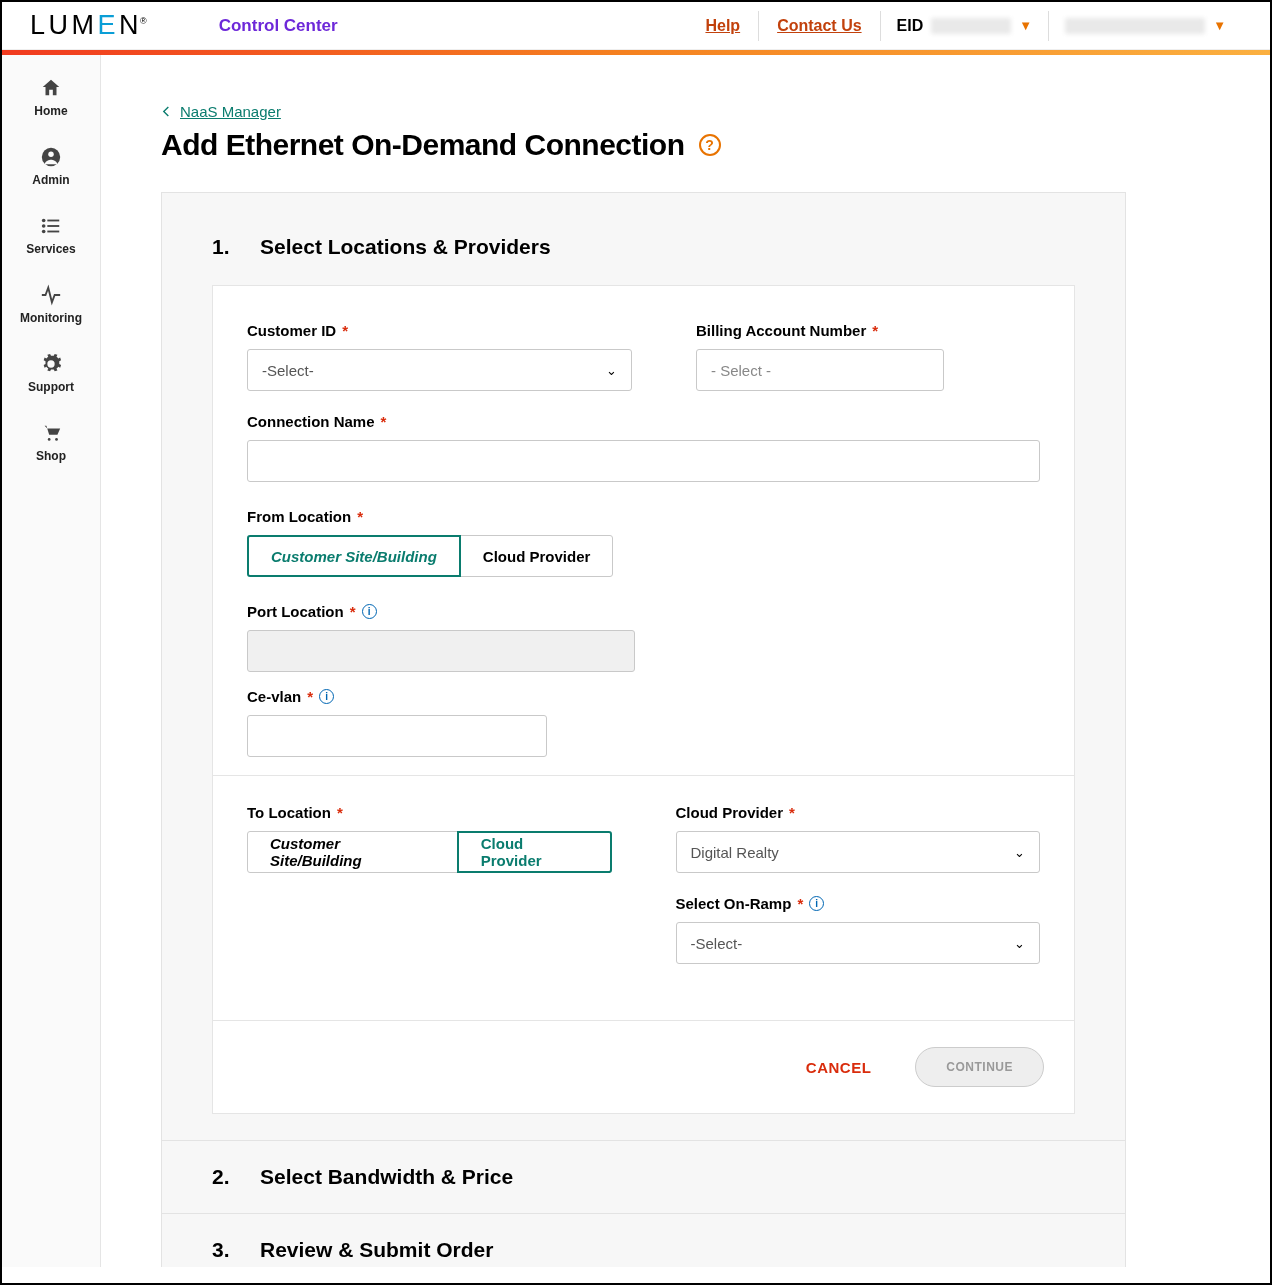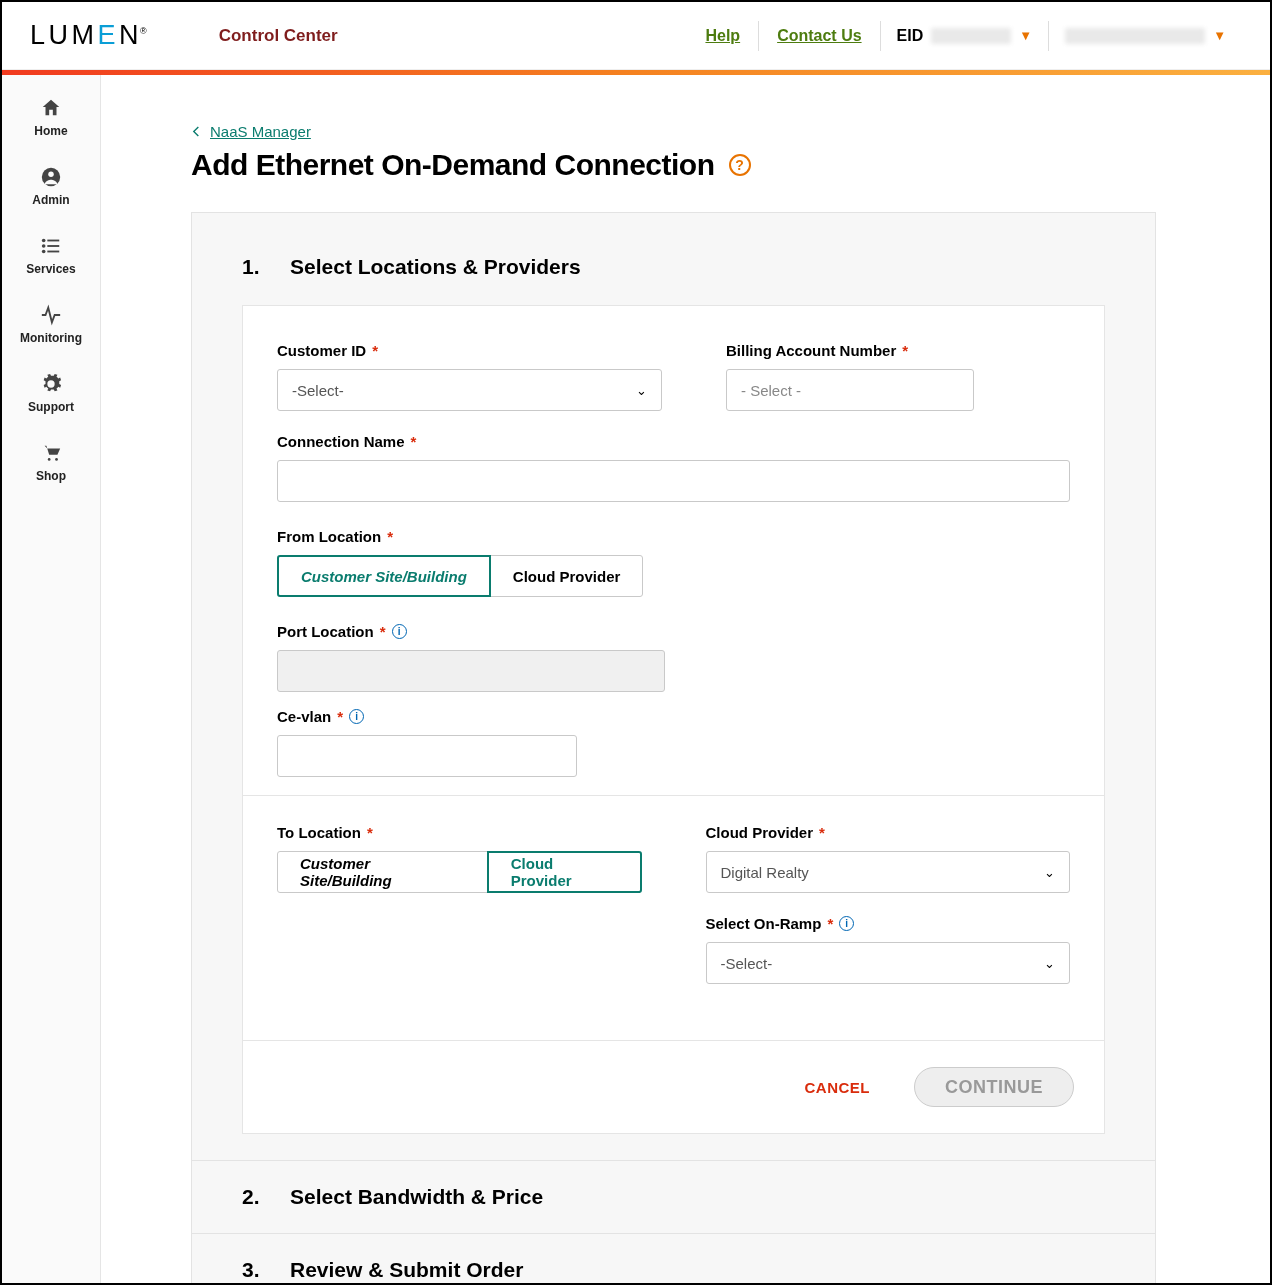--- a/index.html
+++ b/index.html
@@ -9,65 +9,65 @@
   color: #000;
   width: 1272px;
   height: 1285px;
   border: 2px solid #000;
   overflow: hidden;
   position: relative;
 }
 .header {
   display: flex;
   align-items: center;
-  height: 68px;
+  height: 48px;
   padding: 0 28px;
   border-bottom: 1px solid #eee;
 }
 .logo {
   font-family: Arial, sans-serif;
   font-size: 27px;
   font-weight: 400;
   letter-spacing: 3.5px;
   color: #000;
   position: relative;
   display: inline-block;
 }
 .logo .e-bar { color:#0a9ed6; }
 .logo .reg { font-size: 9px; vertical-align: super; letter-spacing: 0; margin-left:-2px;}
 .header-title {
   font-size: 17px;
   font-weight: 700;
   margin-left: 72px;
-  color: #7f1d1d;
+  color: #6d28d9;
 }
 .header-right { margin-left: auto; display:flex; align-items:center; gap:0; }
 .header-link {
-  color: #4d7c0f;
+  color: #c2410c;
   font-weight: 700;
   font-size: 16px;
   text-decoration: underline;
   padding: 6px 18px;
   border-right: 1px solid #ddd;
   cursor:pointer;
 }
 .eid-block {
   padding: 6px 16px;
   display:flex; align-items:center; gap:8px;
   border-right: 1px solid #ddd;
 }
 .eid-label { font-weight:700; font-size:16px; }
 .blurred { display:inline-block; width:80px; height:16px; background: #e9e9e9; border-radius:2px; filter: blur(2px);}
 .blurred.wide { width:140px;}
 .chev-down-orange { color:#e87300; font-size:13px; }
 .accent-bar {
   height: 5px;
   background: linear-gradient(to right, #f13a1f 0%, #f58220 50%, #fbb040 100%);
 }
-.layout { display:flex; height: calc(100% - 69px); gap: 30px; }
+.layout { display:flex; height: calc(100% - 69px); }
 .sidebar {
   width: 99px;
   background: #fafafa;
   border-right: 1px solid #e5e5e5;
   display:flex; flex-direction:column; align-items:center;
   padding-top: 22px;
   gap: 28px;
 }
 .nav-item {
   display:flex; flex-direction:column; align-items:center;
@@ -173,21 +173,21 @@
   display:flex; justify-content:flex-end; gap:44px; align-items:center;
 }
 .cancel-link {
   color:#d92c0c; font-weight:800; font-size:15px; letter-spacing:0.5px;
   cursor:pointer;
 }
 .continue-btn {
   background:#eee; color:#999;
   border:1px solid #ccc; border-radius:22px;
   height:40px; padding:0 30px;
-  font-size:18px; font-weight:800; letter-spacing:0.5px;
+  font-size:12px; font-weight:800; letter-spacing:0.5px;
   cursor:pointer;
 }
 .step-row-collapsed {
   display:flex; gap:30px;
   padding: 24px 50px;
   font-size:21px; font-weight:800;
   border-top:1px solid #e3e3e3;
   margin-top:26px;
 }
 .step-row-collapsed:first-of-type { margin-top:26px;}

